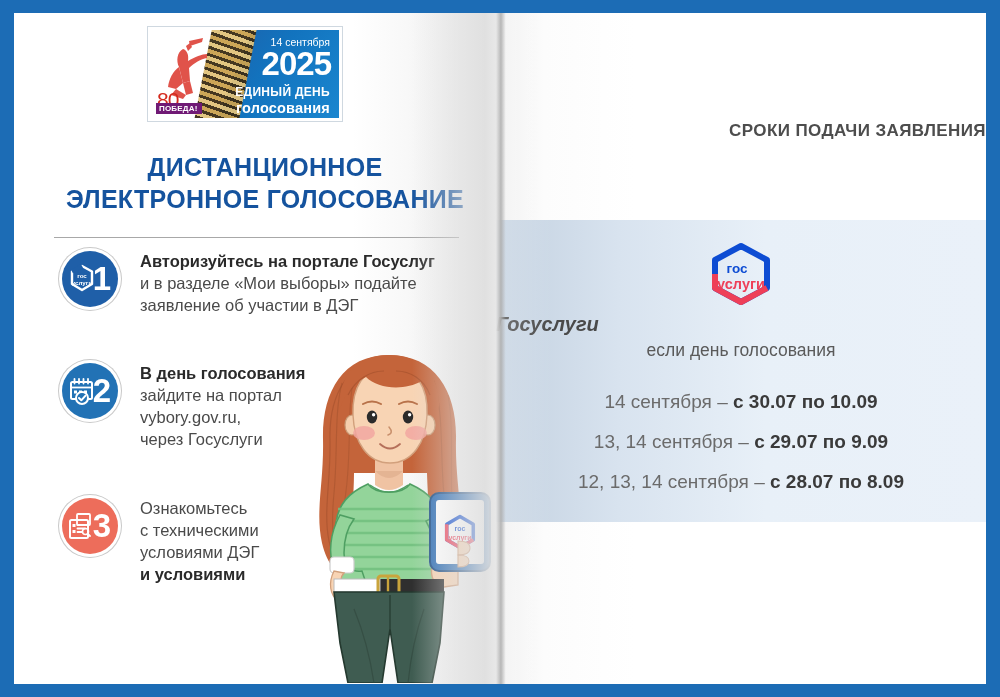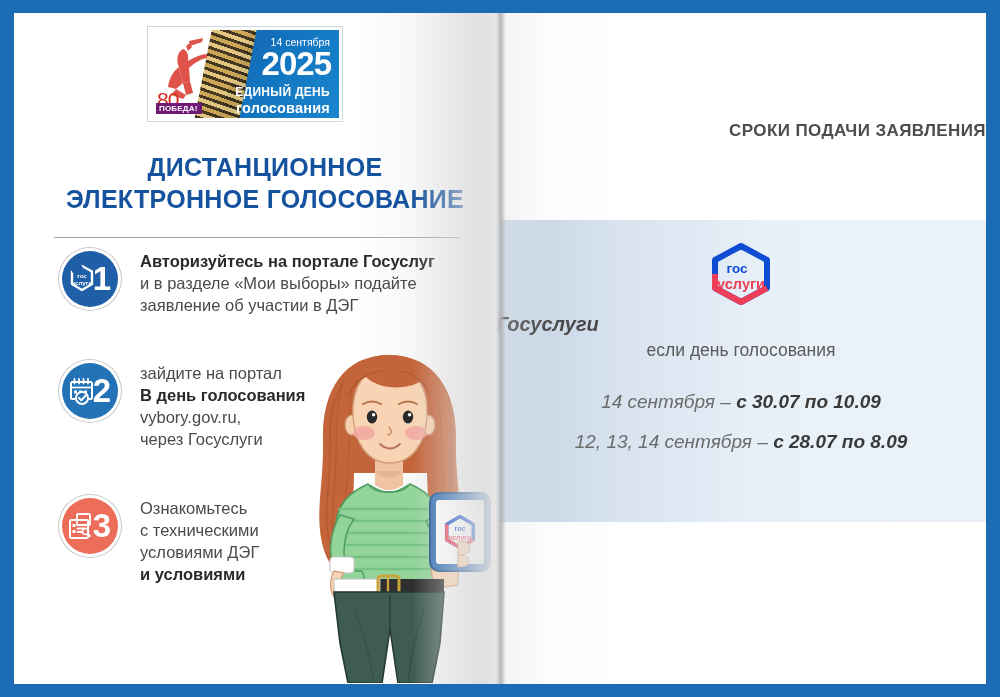--- a/index.html
+++ b/index.html
@@ -196,21 +196,20 @@
     text-align: center; color: #5a5a5a;
     font-size: 17.5px;
   }
   .dates { position: absolute; left: 0; top: 172px; width: 490px; }
   .date-row {
     text-align: center;
     color: #6b6b6b;
     font-size: 19px;
     line-height: 1;
     margin-bottom: 21px;
-    font-style: italic;
   }
   .date-row b { color: #3a3a3a; font-weight: bold; }
 </style>
 </head>
 <body>
 
 <div id="poster">
   <div class="page">
     <div class="left-shade"></div>
     <div class="right-shade"></div>
@@ -280,22 +279,22 @@
             <line x1="20" y1="3" x2="20" y2="7.5" stroke="#ffffff" stroke-width="1.8" stroke-linecap="round"></line>
             <rect x="6" y="14.5" width="3" height="3" fill="#ffffff"></rect>
             <rect x="11" y="14.5" width="3" height="3" fill="#ffffff"></rect>
             <rect x="16" y="14.5" width="3" height="3" fill="#ffffff"></rect>
             <circle cx="14" cy="22" r="6" fill="#2272b5" stroke="#ffffff" stroke-width="2"></circle>
             <path d="M11 22 L13.3 24.3 L17.3 19.8" fill="none" stroke="#ffffff" stroke-width="2" stroke-linecap="round" stroke-linejoin="round"></path>
           </svg>
           <div class="step-num">2</div>
         </div>
         <div class="step-text">
+          <div><b>В день голосования</b></div>
           <div>зайдите на портал</div>
-          <div><b>В день голосования</b></div>
           <div>vybory.gov.ru,</div>
           <div>через Госуслуги</div>
         </div>
       </div>
 
       <div class="step" style="left:48px; top:485px; width:240px;">
         <div class="step-icon icon-coral">
           <svg class="step-glyph" viewBox="0 0 28 30">
             <rect x="9" y="3" width="13" height="11" rx="1" fill="none" stroke="#ffffff" stroke-width="1.8"></rect>
             <rect x="2" y="9" width="18" height="18" rx="1.5" fill="none" stroke="#ffffff" stroke-width="2"></rect>
@@ -414,20 +413,23 @@
         </div>
 
         <div class="gos-name">Госуслуги</div>
         <div class="gos-sub">если день голосования</div>
 
         <div class="dates">
           <div class="date-row">
             <span>14 сентября – </span><b>с 30.07 по 10.09</b>
           </div>
           <div class="date-row">
+            <span>13, 14 сентября – </span><b>с 29.07 по 9.09</b>
+          </div>
+          <div class="date-row">
             <span>12, 13, 14 сентября – </span><b>с 28.07 по 8.09</b>
           </div>
         </div>
       </div>
     </div>
 
   </div>
 </div>
 
 </body></html>

